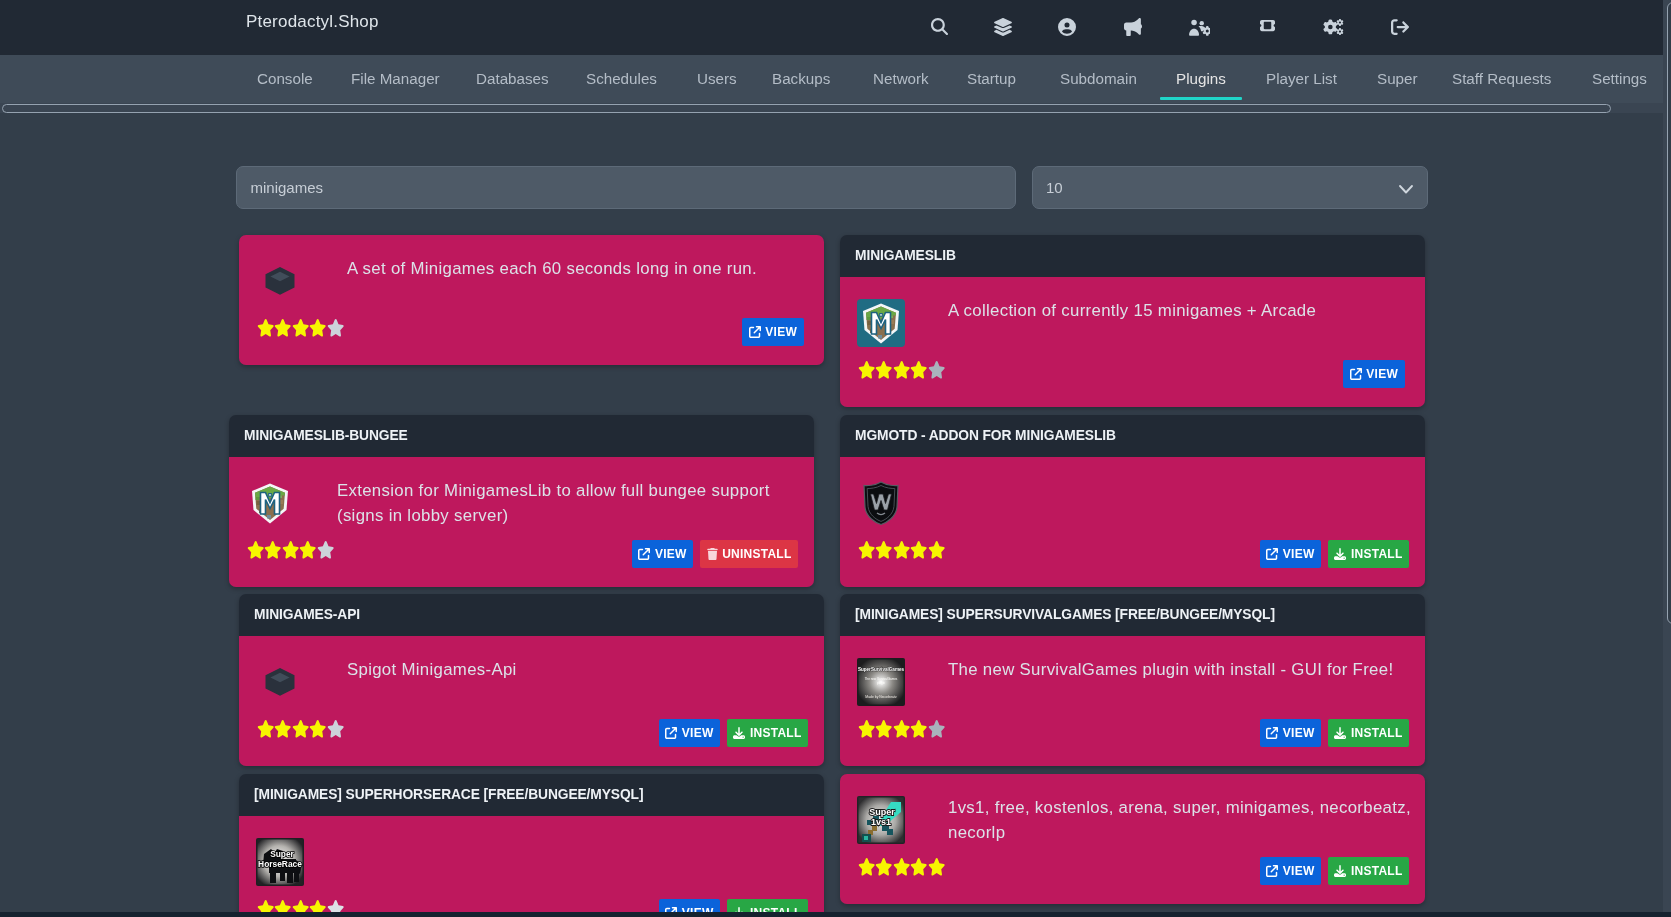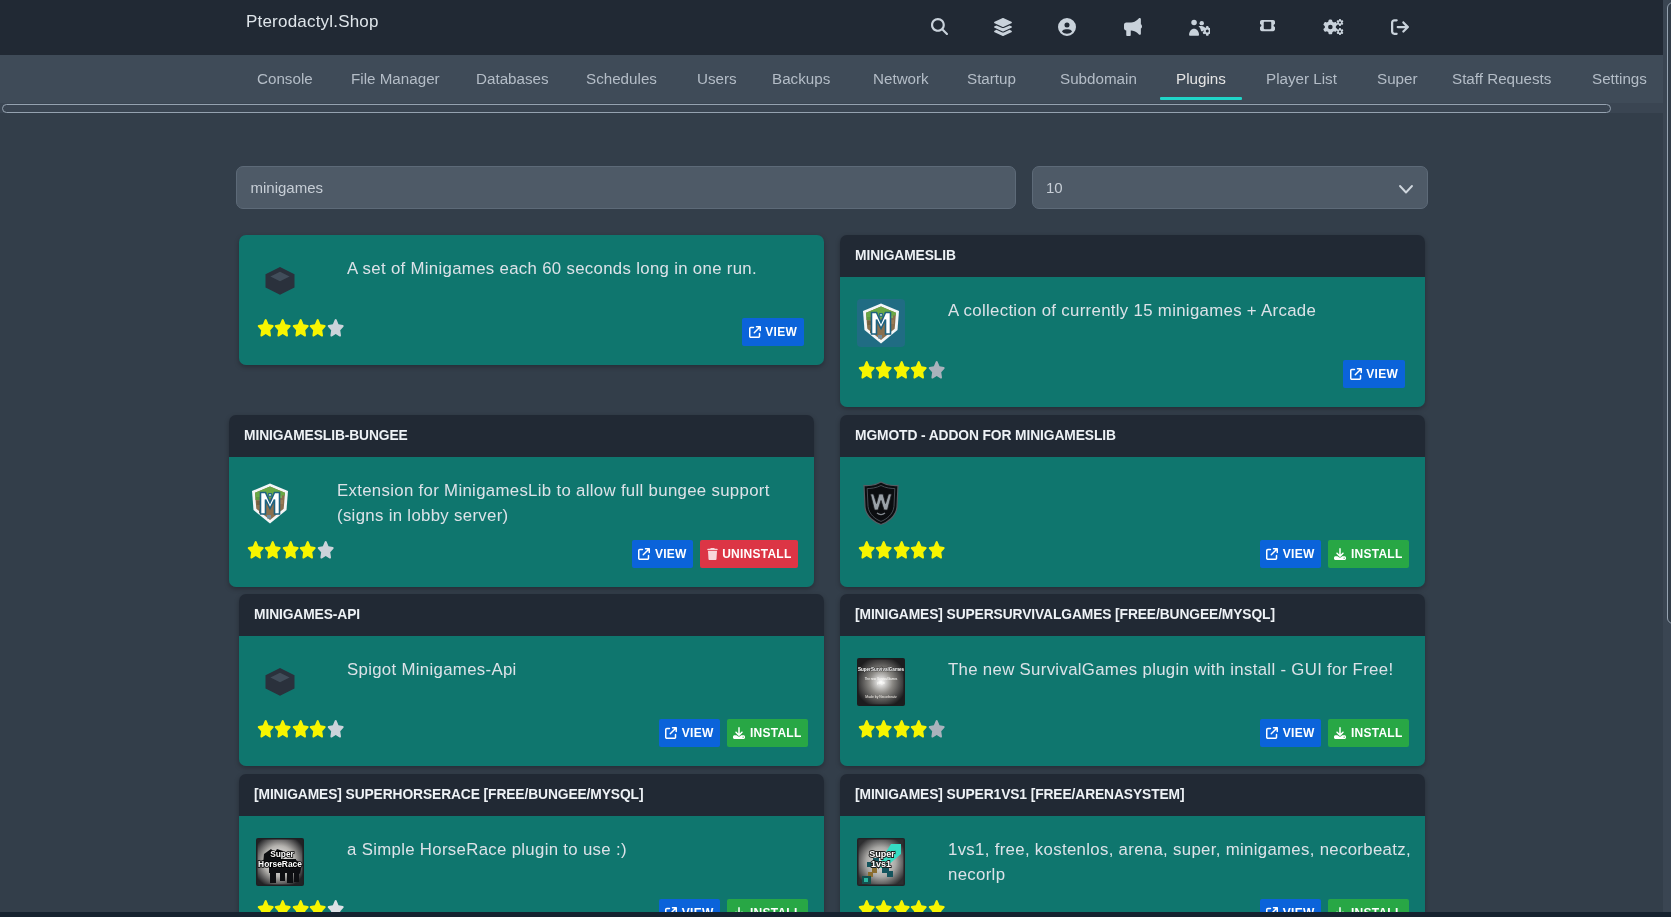--- a/index.html
+++ b/index.html
@@ -17,21 +17,21 @@
 #search { position:absolute; left:236px; top:165.5px; width:780px; height:43.5px; background:#4e5a67;
   border:1px solid #5d6a78; border-radius:7px; line-height:42px; padding-left:13.5px;
   font-size:15px; color:#c7ced6; }
 #select { position:absolute; left:1031.5px; top:165.5px; width:396px; height:43.5px; background:#4e5a67;
   border:1px solid #5d6a78; border-radius:7px; line-height:42px; padding-left:13.5px;
   font-size:15px; color:#c7ced6; }
 #select svg { position:absolute; right:13px; top:14px; }
 .card { position:absolute; width:585px; border-radius:7px; overflow:hidden; box-shadow:0 2px 5px rgba(0,0,0,0.28); }
 .ch { height:42px; background:#212934; color:#eef2f6; font-size:13.8px; font-weight:700;
   line-height:42px; padding-left:15px; letter-spacing:-0.1px; white-space:nowrap; }
-.cb { position:relative; height:129.5px; background:#0f766e; }
+.cb { position:relative; height:129.5px; background:#be185d; }
 .ic { position:absolute; left:17px; top:22px; width:48px; height:48px; }
 .desc { position:absolute; left:108px; top:22px; right:8px; font-size:16.8px; line-height:24.5px;
   color:#dce2e8; letter-spacing:0.32px; }
 .stars { position:absolute; left:18px; top:84px; display:flex; }
 .st { width:17.4px; height:17.6px; }
 .btns { position:absolute; right:16px; top:82.5px; display:flex; gap:7px; }
 .btns.single { right:20.5px; }
 .btn { height:28px; border-radius:2px; display:flex; align-items:center; padding:0 6.5px; color:#fff;
   font-size:12px; font-weight:700; letter-spacing:0.25px; }
 .btn svg { margin-right:4.5px; }
@@ -391,21 +391,20 @@
               <rect x="13" y="21" width="27" height="14"></rect>
               <rect x="14" y="34" width="6" height="11"></rect>
               <rect x="24" y="34" width="5" height="9"></rect>
               <rect x="31" y="34" width="6" height="11"></rect>
               <rect x="38" y="32" width="5" height="12"></rect>
               <polygon points="40,22 46,26 44,36 40,33"></polygon>
             </g>
             <text x="26" y="19" font-size="8.4" font-weight="bold" fill="#ffffff" stroke="#000" stroke-width="1.7" paint-order="stroke" text-anchor="middle" style="font-family:'Liberation Sans',sans-serif">Super</text>
             <text x="24" y="29" font-size="8.4" font-weight="bold" fill="#ffffff" stroke="#000" stroke-width="1.7" paint-order="stroke" text-anchor="middle" style="font-family:'Liberation Sans',sans-serif">HorseRace</text>
           </svg></div>
-<div class="desc">a Simple HorseRace plugin to use :)</div>
 <div class="stars">
           <svg class="st" viewBox="0 0 576 512" preserveAspectRatio="none" style="fill:#f7f500">
             <path d="M316.9 18C311.6 7 300.4 0 288.1 0s-23.4 7-28.8 18L195 150.3 51.4 171.5c-12 1.8-22 10.2-25.7 21.7s-.7 24.2 7.9 32.7L137.8 329 113.2 474.7c-2 12 3 24.2 12.9 31.3s23 8 33.8 2.3l128.3-68.5 128.3 68.5c10.8 5.7 23.9 4.9 33.8-2.3s14.9-19.3 12.9-31.3L438.5 329 542.7 225.9c8.6-8.5 11.7-21.2 7.9-32.7s-13.7-19.9-25.7-21.7L381.2 150.3 316.9 18z"></path>
           </svg>
           <svg class="st" viewBox="0 0 576 512" preserveAspectRatio="none" style="fill:#f7f500">
             <path d="M316.9 18C311.6 7 300.4 0 288.1 0s-23.4 7-28.8 18L195 150.3 51.4 171.5c-12 1.8-22 10.2-25.7 21.7s-.7 24.2 7.9 32.7L137.8 329 113.2 474.7c-2 12 3 24.2 12.9 31.3s23 8 33.8 2.3l128.3-68.5 128.3 68.5c10.8 5.7 23.9 4.9 33.8-2.3s14.9-19.3 12.9-31.3L438.5 329 542.7 225.9c8.6-8.5 11.7-21.2 7.9-32.7s-13.7-19.9-25.7-21.7L381.2 150.3 316.9 18z"></path>
           </svg>
           <svg class="st" viewBox="0 0 576 512" preserveAspectRatio="none" style="fill:#f7f500">
             <path d="M316.9 18C311.6 7 300.4 0 288.1 0s-23.4 7-28.8 18L195 150.3 51.4 171.5c-12 1.8-22 10.2-25.7 21.7s-.7 24.2 7.9 32.7L137.8 329 113.2 474.7c-2 12 3 24.2 12.9 31.3s23 8 33.8 2.3l128.3-68.5 128.3 68.5c10.8 5.7 23.9 4.9 33.8-2.3s14.9-19.3 12.9-31.3L438.5 329 542.7 225.9c8.6-8.5 11.7-21.2 7.9-32.7s-13.7-19.9-25.7-21.7L381.2 150.3 316.9 18z"></path>
           </svg>
@@ -426,21 +425,20 @@
           <div class="btn" style="background:#28a745">
             <svg width="12" height="12" viewBox="0 0 512 512" style="fill:#fff">
               <path d="M288 32c0-17.7-14.3-32-32-32s-32 14.3-32 32l0 242.7-73.4-73.4c-12.5-12.5-32.8-12.5-45.3 0s-12.5 32.8 0 45.3l128 128c12.5 12.5 32.8 12.5 45.3 0l128-128c12.5-12.5 12.5-32.8 0-45.3s-32.8-12.5-45.3 0L288 274.7 288 32zM64 352c-35.3 0-64 28.7-64 64l0 32c0 35.3 28.7 64 64 64l384 0c35.3 0 64-28.7 64-64l0-32c0-35.3-28.7-64-64-64l-101.5 0-45.3 45.3c-25 25-65.5 25-90.5 0L146.7 352 64 352zm368 56a24 24 0 1 1 0 48 24 24 0 1 1 0-48z"></path>
             </svg>
             <span>INSTALL</span>
           </div>
         </div>
 </div>
     </div>
 <div class="card" style="left:840px;top:774px">
-<div class="ch">[MINIGAMES] SUPER1VS1 [FREE/ARENASYSTEM]</div>
 <div class="cb">
 <div class="ic"><svg width="48" height="48" viewBox="0 0 48 48">
             <defs>
               <radialGradient id="swg" cx="50%" cy="50%" r="60%">
                 <stop offset="0%" stop-color="#f2f2f0"></stop>
                 <stop offset="55%" stop-color="#a9a8a5"></stop>
                 <stop offset="100%" stop-color="#2e2e30"></stop>
               </radialGradient>
             </defs>
             <rect width="48" height="48" rx="2" fill="#222326"></rect>

